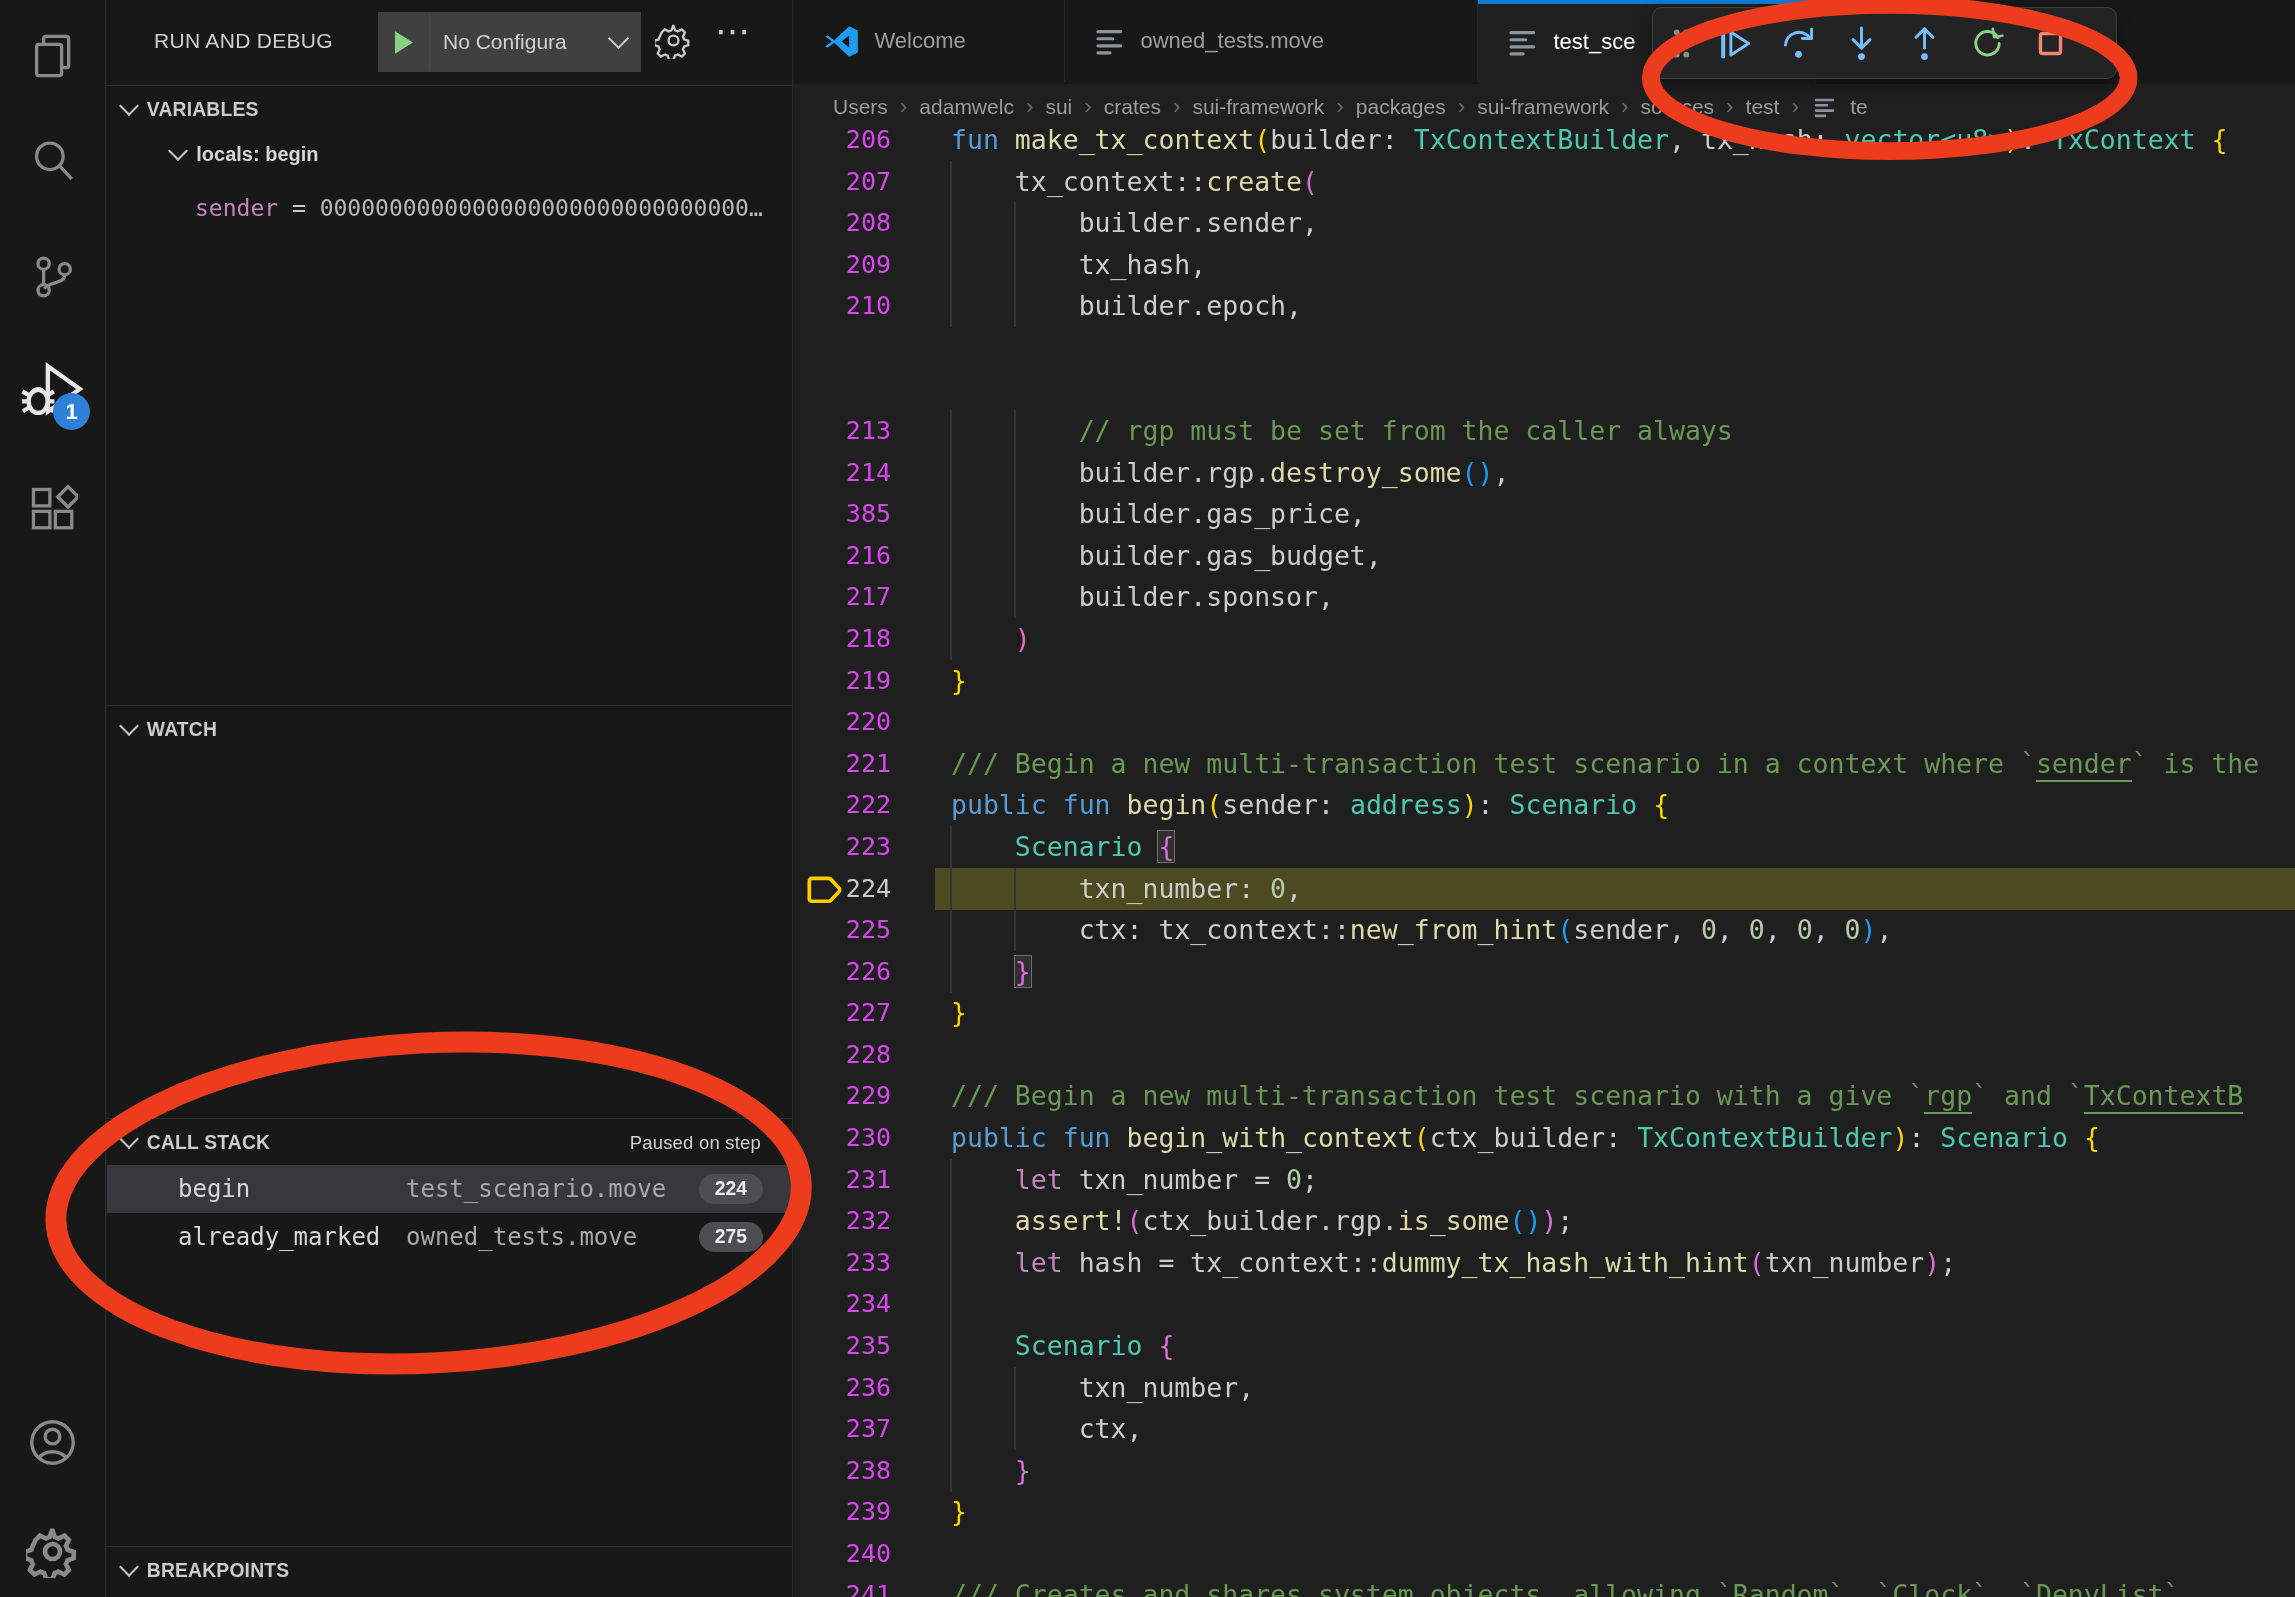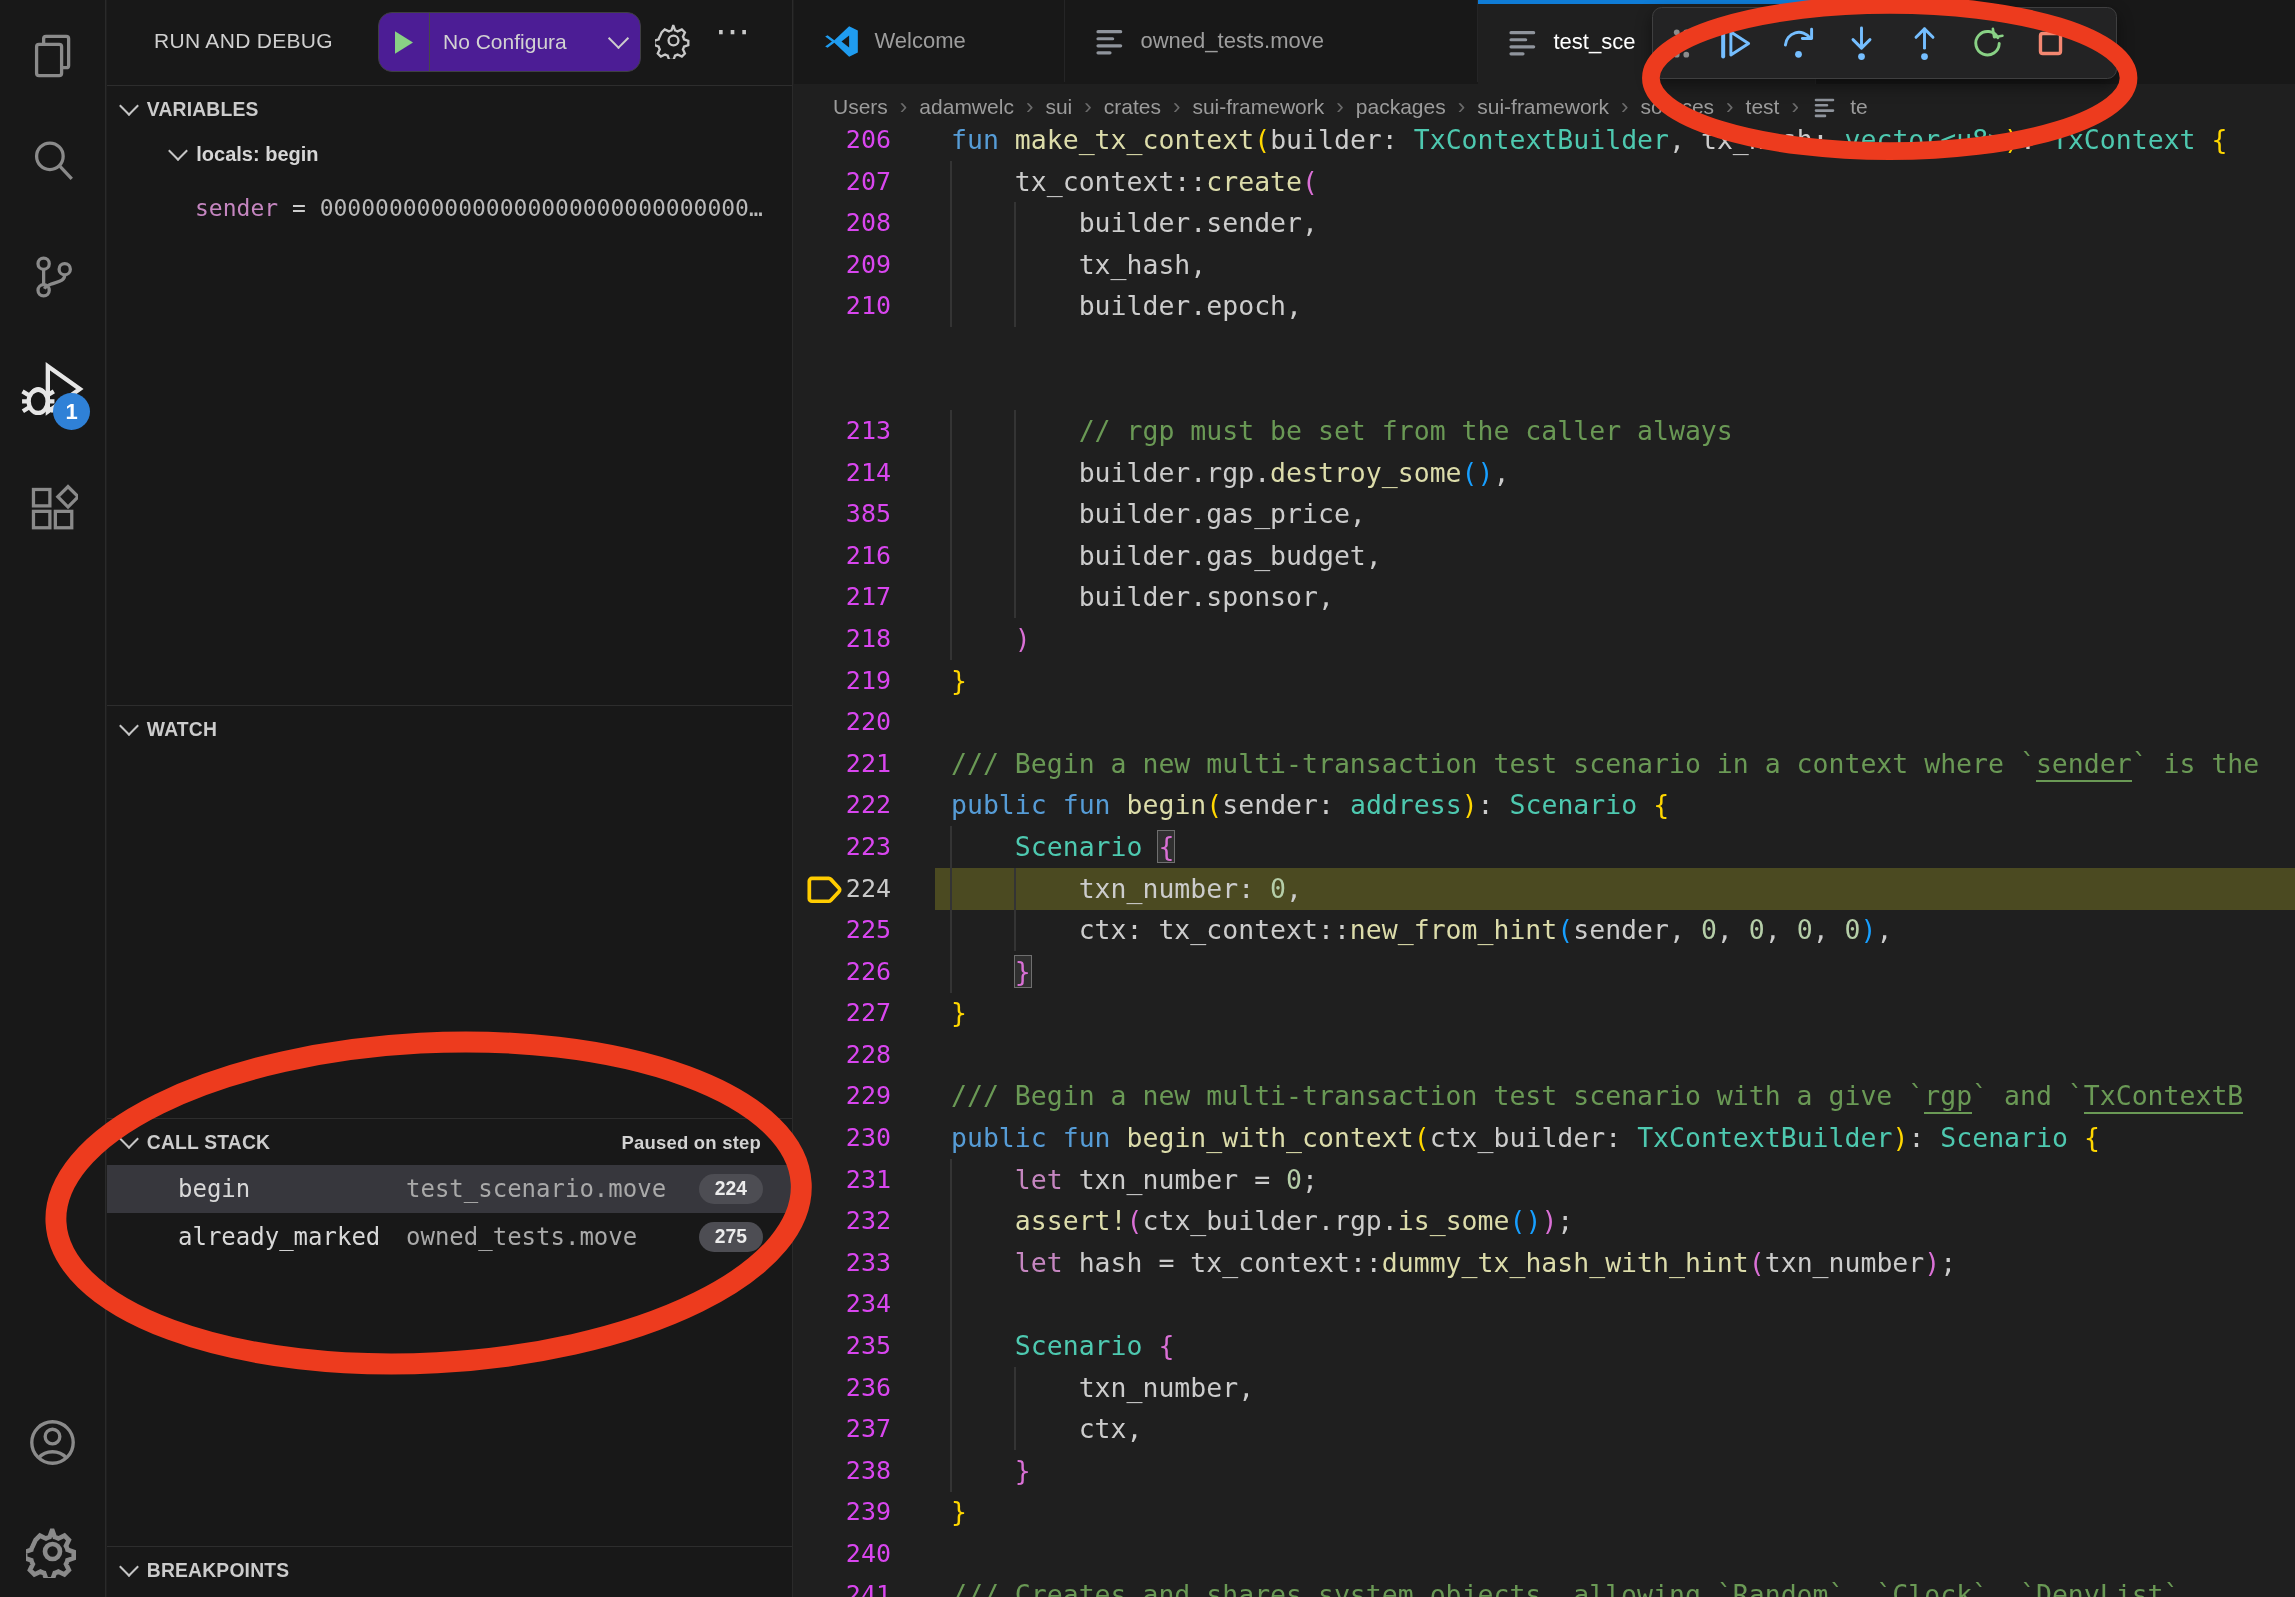--- a/index.html
+++ b/index.html
@@ -7,35 +7,35 @@
   
   #activitybar{position:absolute;left:0;top:0;width:105px;height:1597px;background:#181818;border-right:1.6px solid #2a2a2a;z-index:4}
   .ab-item{position:absolute;left:0;width:105px;height:77px;display:flex;align-items:center;justify-content:center;color:#8a8a8a}
   .ab-item svg{stroke:#8a8a8a;fill:none;stroke-width:2.1}
   .ab-item.active svg{stroke:#e6e6e6}
   .ab-badge{position:absolute;left:53px;top:42px;width:37px;height:37px;border-radius:50%;background:#2f81d7;color:#fff;
     font-size:22px;font-weight:700;display:flex;align-items:center;justify-content:center;z-index:2}
   
   #sidebar{position:absolute;left:107px;top:0;width:685px;height:1597px;background:#181818;border-right:1.6px solid #2a2a2a;z-index:3;color:#ccc}
   .sb-title{position:absolute;left:47px;top:29px;font-size:21px;color:#cfcfcf;letter-spacing:0.3px}
-  .cfg-btn{position:absolute;left:271px;top:12px;width:261px;height:58px;background:#4c1d95;border:0.8px solid #3f3f42;border-radius:14px;
+  .cfg-btn{position:absolute;left:271px;top:12px;width:261px;height:58px;background:#404040;border:0.8px solid #3f3f42;border-radius:0;
     display:flex;align-items:center;overflow:hidden}
   .cfg-play{width:50px;height:100%;display:flex;align-items:center;justify-content:center;border-right:0.8px solid #47474a}
   .cfg-label{flex:1;padding-left:13px;font-size:21px;color:#d2d2d2;white-space:nowrap;overflow:hidden}
   .cfg-chev{width:13px;height:13px;border-left:2.4px solid #cdcdcd;border-bottom:2.4px solid #cdcdcd;transform:rotate(-45deg);margin:-6.4px 14.5px 0 0;flex:none}
   .hdr-gear{position:absolute;left:544px;top:17.7px;width:45px;height:45px;display:flex;align-items:center;justify-content:center}
   .hdr-gear svg{stroke:#c8c8c8;fill:none;stroke-width:1.5}
   .hdr-dots{position:absolute;left:608px;top:11.3px;font-size:35px;color:#c8c8c8;letter-spacing:1.6px}
   .section-h{position:absolute;left:0;right:0;height:47px;border-top:1.6px solid #2d2d2d;display:flex;align-items:center;gap:11.3px;
     padding-left:14.5px;font-size:19.3px;font-weight:700;color:#cccccc;letter-spacing:0.2px}
   .chev{width:12px;height:12px;border-left:2.4px solid #c5c5c5;border-bottom:2.4px solid #c5c5c5;transform:rotate(-45deg);margin-top:-6.4px;flex:none}
   .scope-row{position:absolute;left:64px;top:143px;display:flex;align-items:center;gap:11.3px;font-size:20px;font-weight:700;color:#d6d6d6}
   .var-row{position:absolute;left:88px;top:195px;font-family:"DejaVu Sans Mono",monospace;font-size:23px;white-space:nowrap;width:595px;overflow:hidden}
   .var-name{color:#c586c0}.var-eq{color:#cccccc}.var-val{color:#b9b9b9}
-  .cs-status{position:absolute;right:31px;font-size:18.5px;font-weight:700;color:#d2d2d2}
+  .cs-status{position:absolute;right:31px;font-size:18.5px;font-weight:400;color:#d2d2d2}
   .frame{position:absolute;left:0;right:0;height:48px;display:flex;align-items:center;padding-left:71px;
     font-family:"DejaVu Sans Mono",monospace;font-size:24px;color:#d8d8d8}
   .frame.selected{background:#37373d}
   .frame .fname{width:228px;overflow:hidden;white-space:nowrap;flex:none}
   .frame .ffile{color:#a9a9a9;white-space:nowrap;overflow:hidden}
   .frame .fline{position:absolute;right:29px;background:#4d4d53;border-radius:19.3px;padding:4px 16px;
     font-family:"Liberation Sans",sans-serif;font-size:19.3px;font-weight:600;color:#ececec}
   
   #editor{position:absolute;left:794px;top:0;right:0;height:1597px;background:#1f1f1f;overflow:hidden}
   #tabbar{position:absolute;top:0;left:0;right:0;height:84px;background:#181818;border-bottom:1.6px solid #252526;display:flex;z-index:2}

